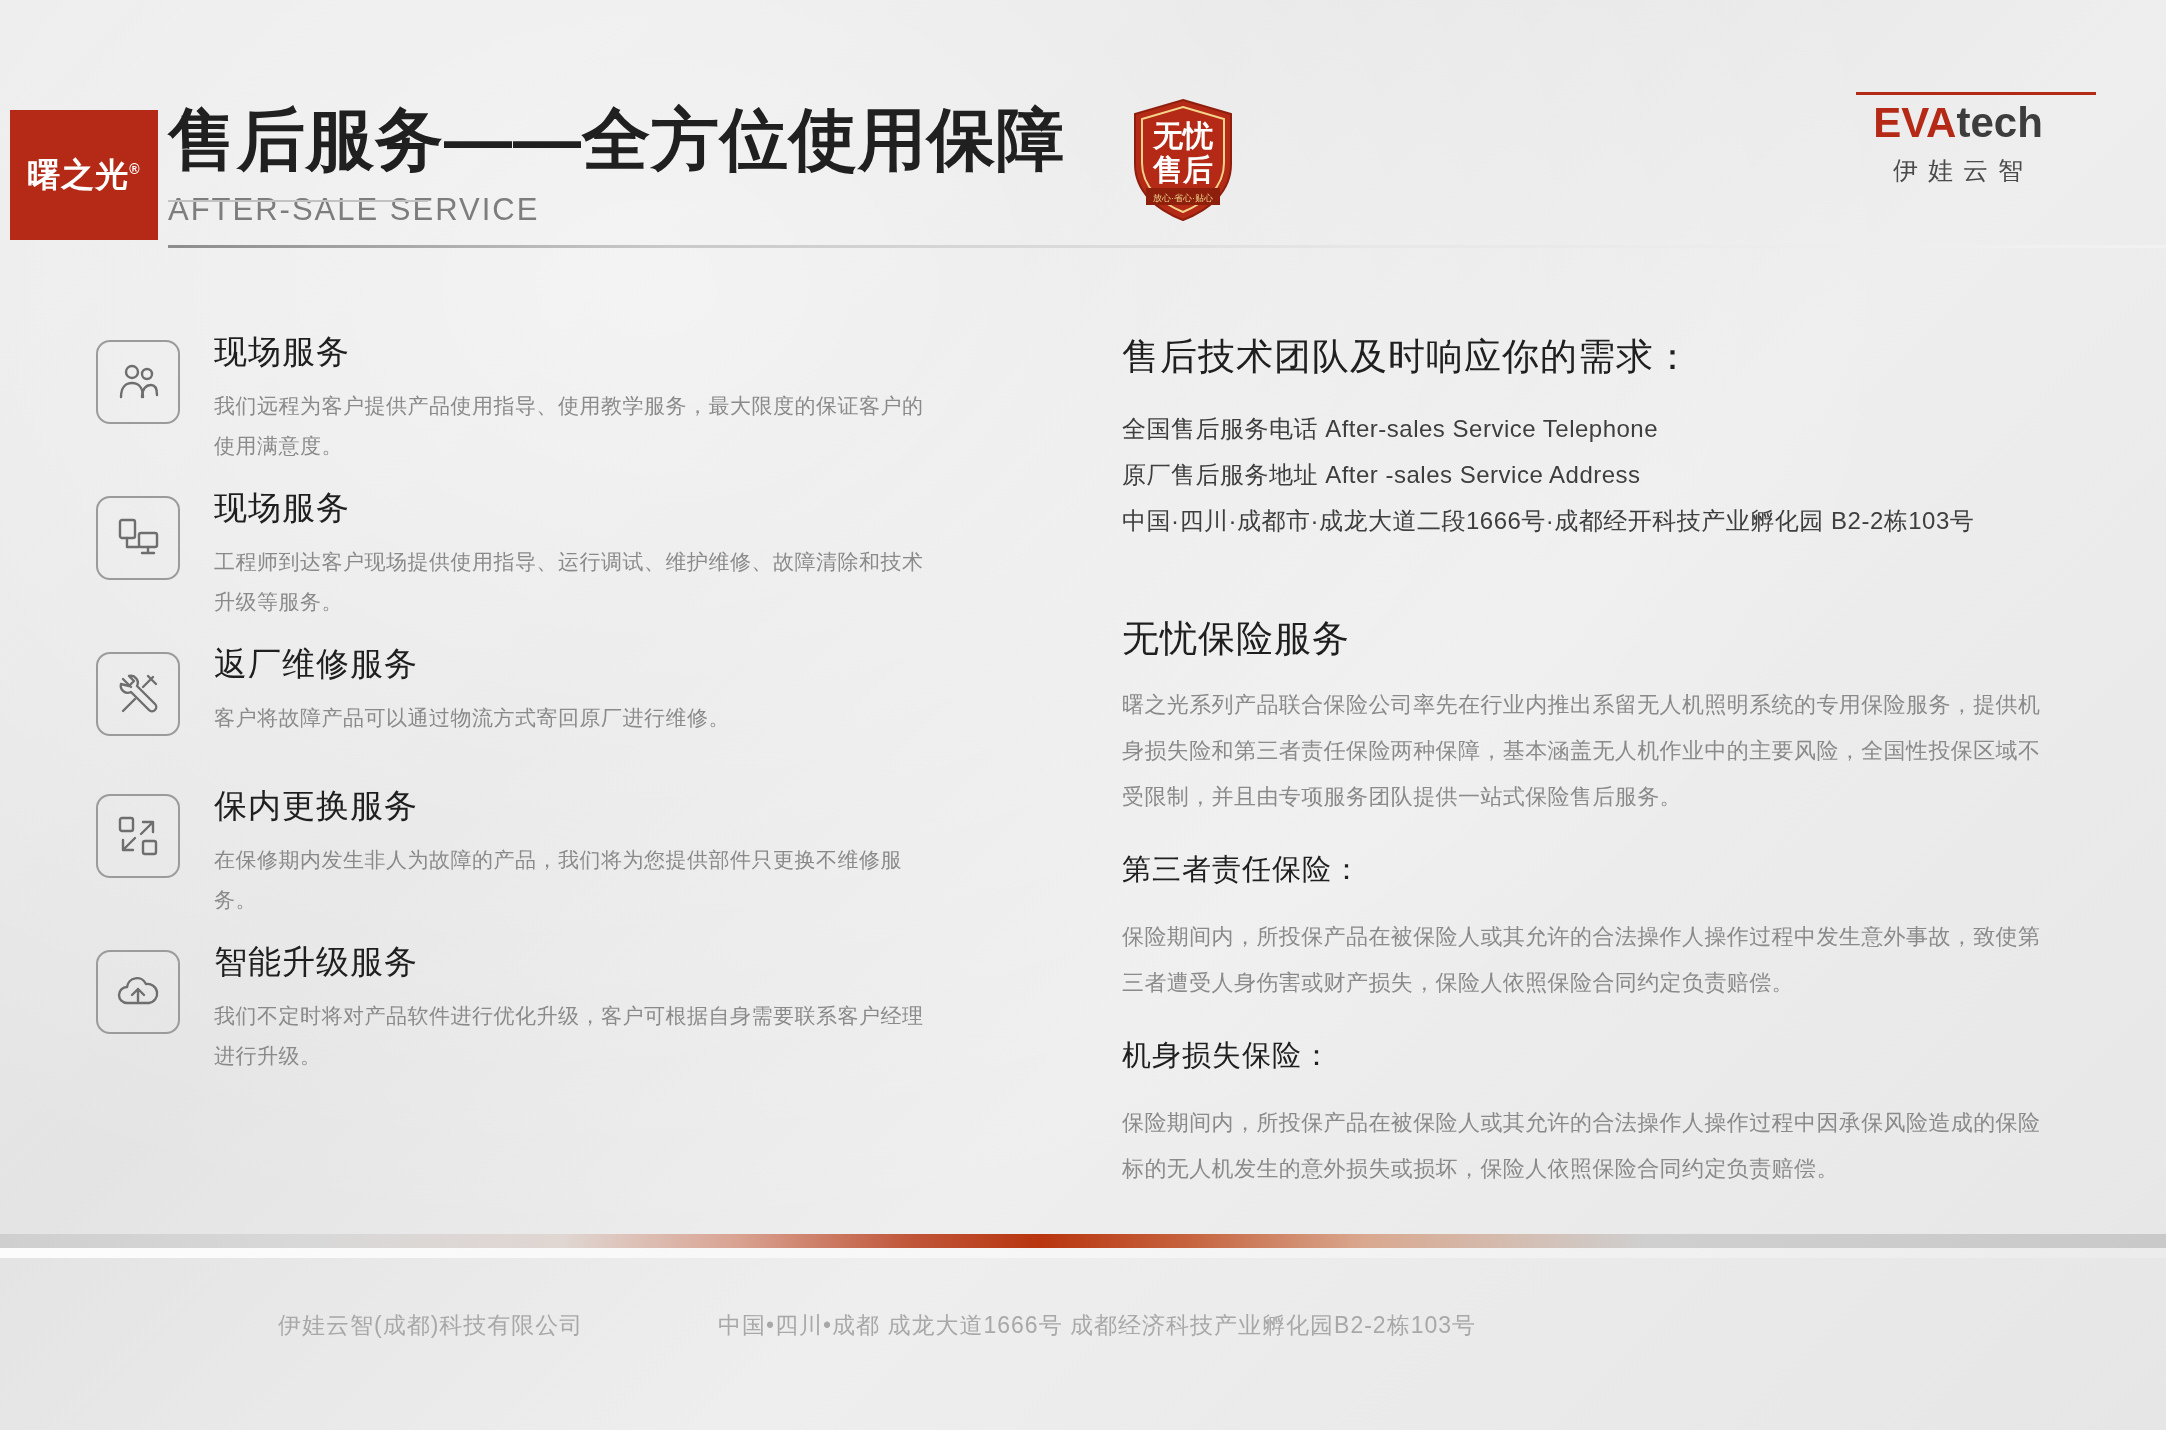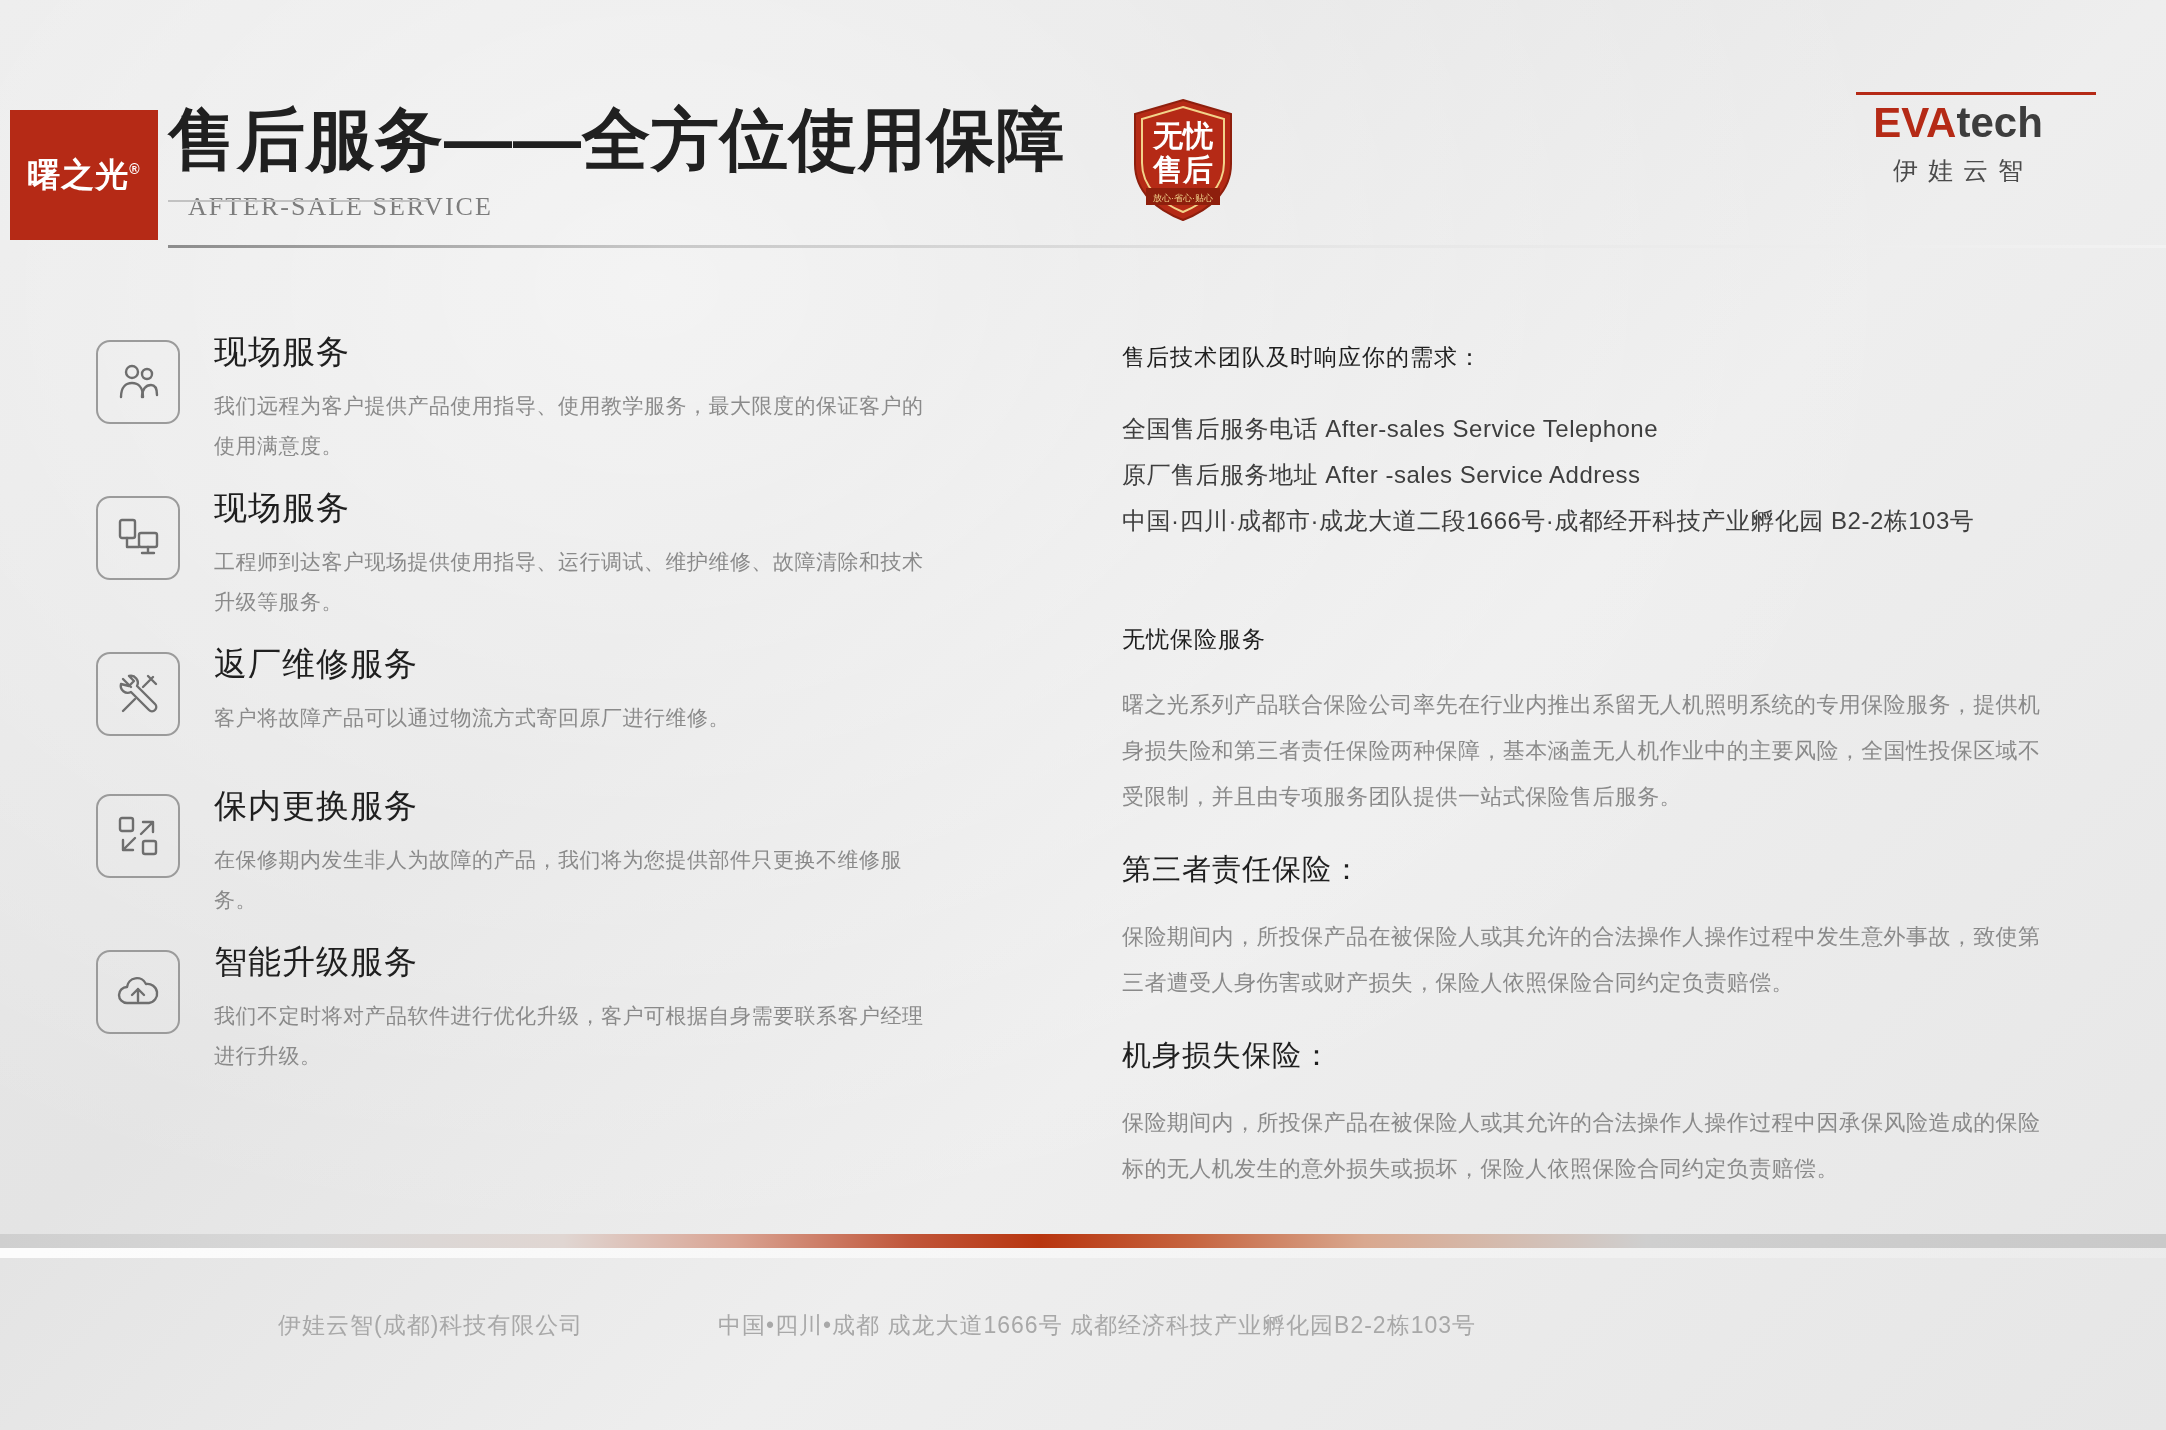--- a/index.html
+++ b/index.html
@@ -65,27 +65,26 @@
   }
   .title-main {
     font-size: 68px;
     font-weight: bold;
     color: #202020;
     letter-spacing: 1px;
     line-height: 62px;
     white-space: nowrap;
   }
   .title-sub {
-    font-family: Liberation Serif, serif;
-    font-size: 26px;
+    font-family: Liberation Sans, sans-serif;
+    font-size: 31px;
     color: #7d7d7d;
     letter-spacing: 2px;
     margin-top: 16px;
     padding-top: 6px;
-    margin-left: 20px;
   }
   .title-underline {
     position: absolute;
     left: 168px;
     top: 245px;
     width: 2000px;
     height: 3px;
     background: linear-gradient(to right, #8c8c8c 0%, #c9c9c9 25%, #e7e7e7 60%, #f2f2f2 100%);
   }
   .title-divider-short {
@@ -184,21 +183,21 @@
   }
 
   
   .right-col {
     position: absolute;
     left: 1122px;
     top: 336px;
     width: 930px;
   }
   .r-heading {
-    font-size: 23px;
+    font-size: 37px;
     color: #1f1f1f;
     letter-spacing: 1px;
     line-height: 42px;
   }
   .r-line {
     font-size: 24px;
     color: #3e3e3e;
     line-height: 46px;
     letter-spacing: 0.5px;
     white-space: nowrap;

